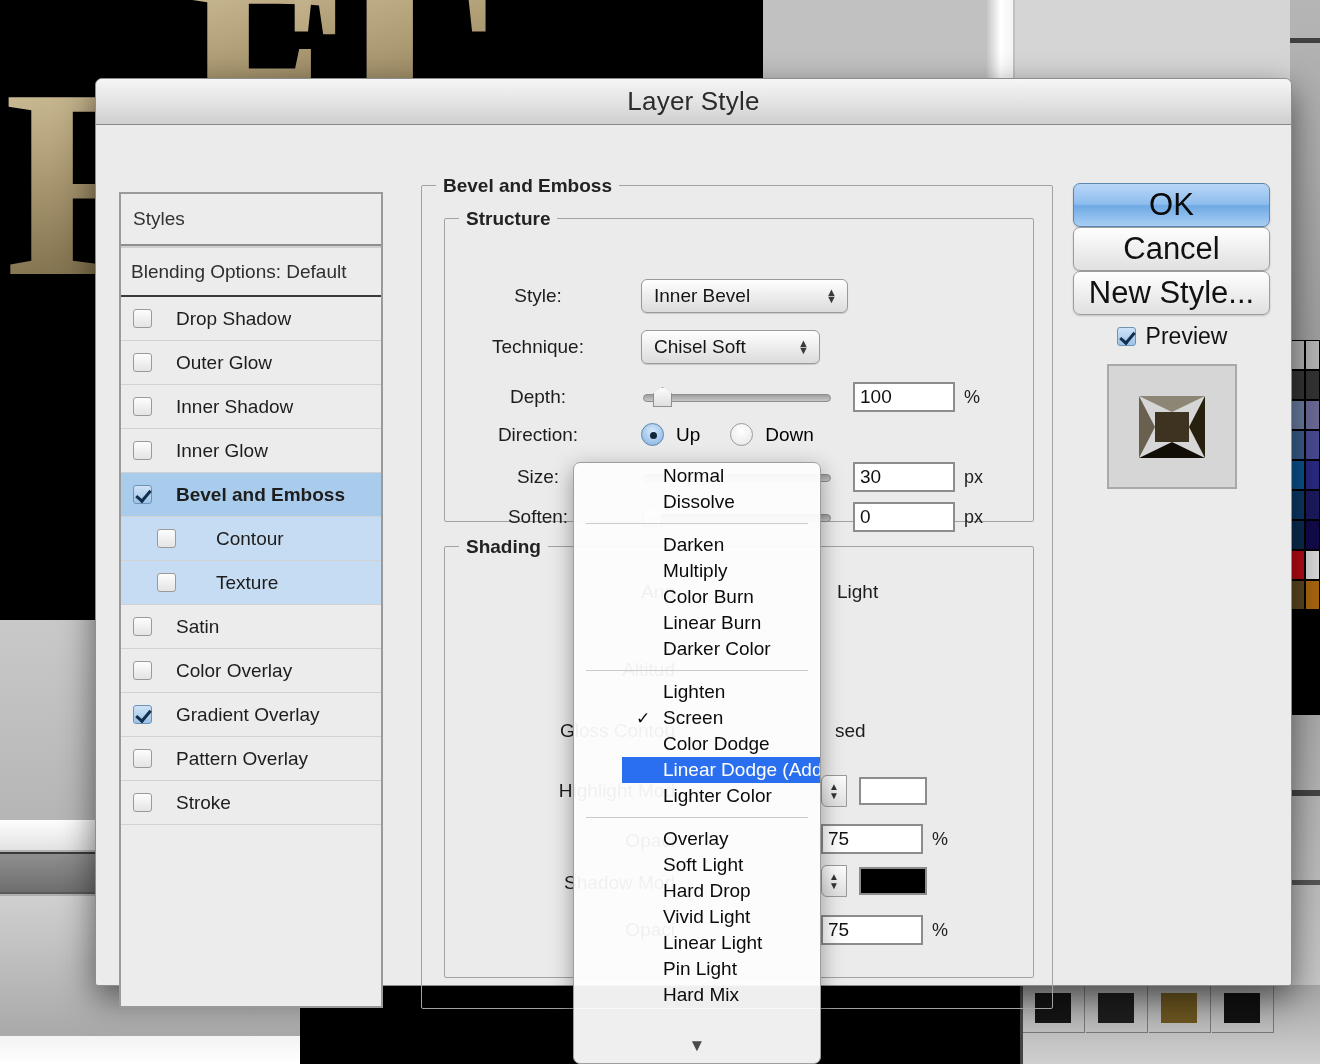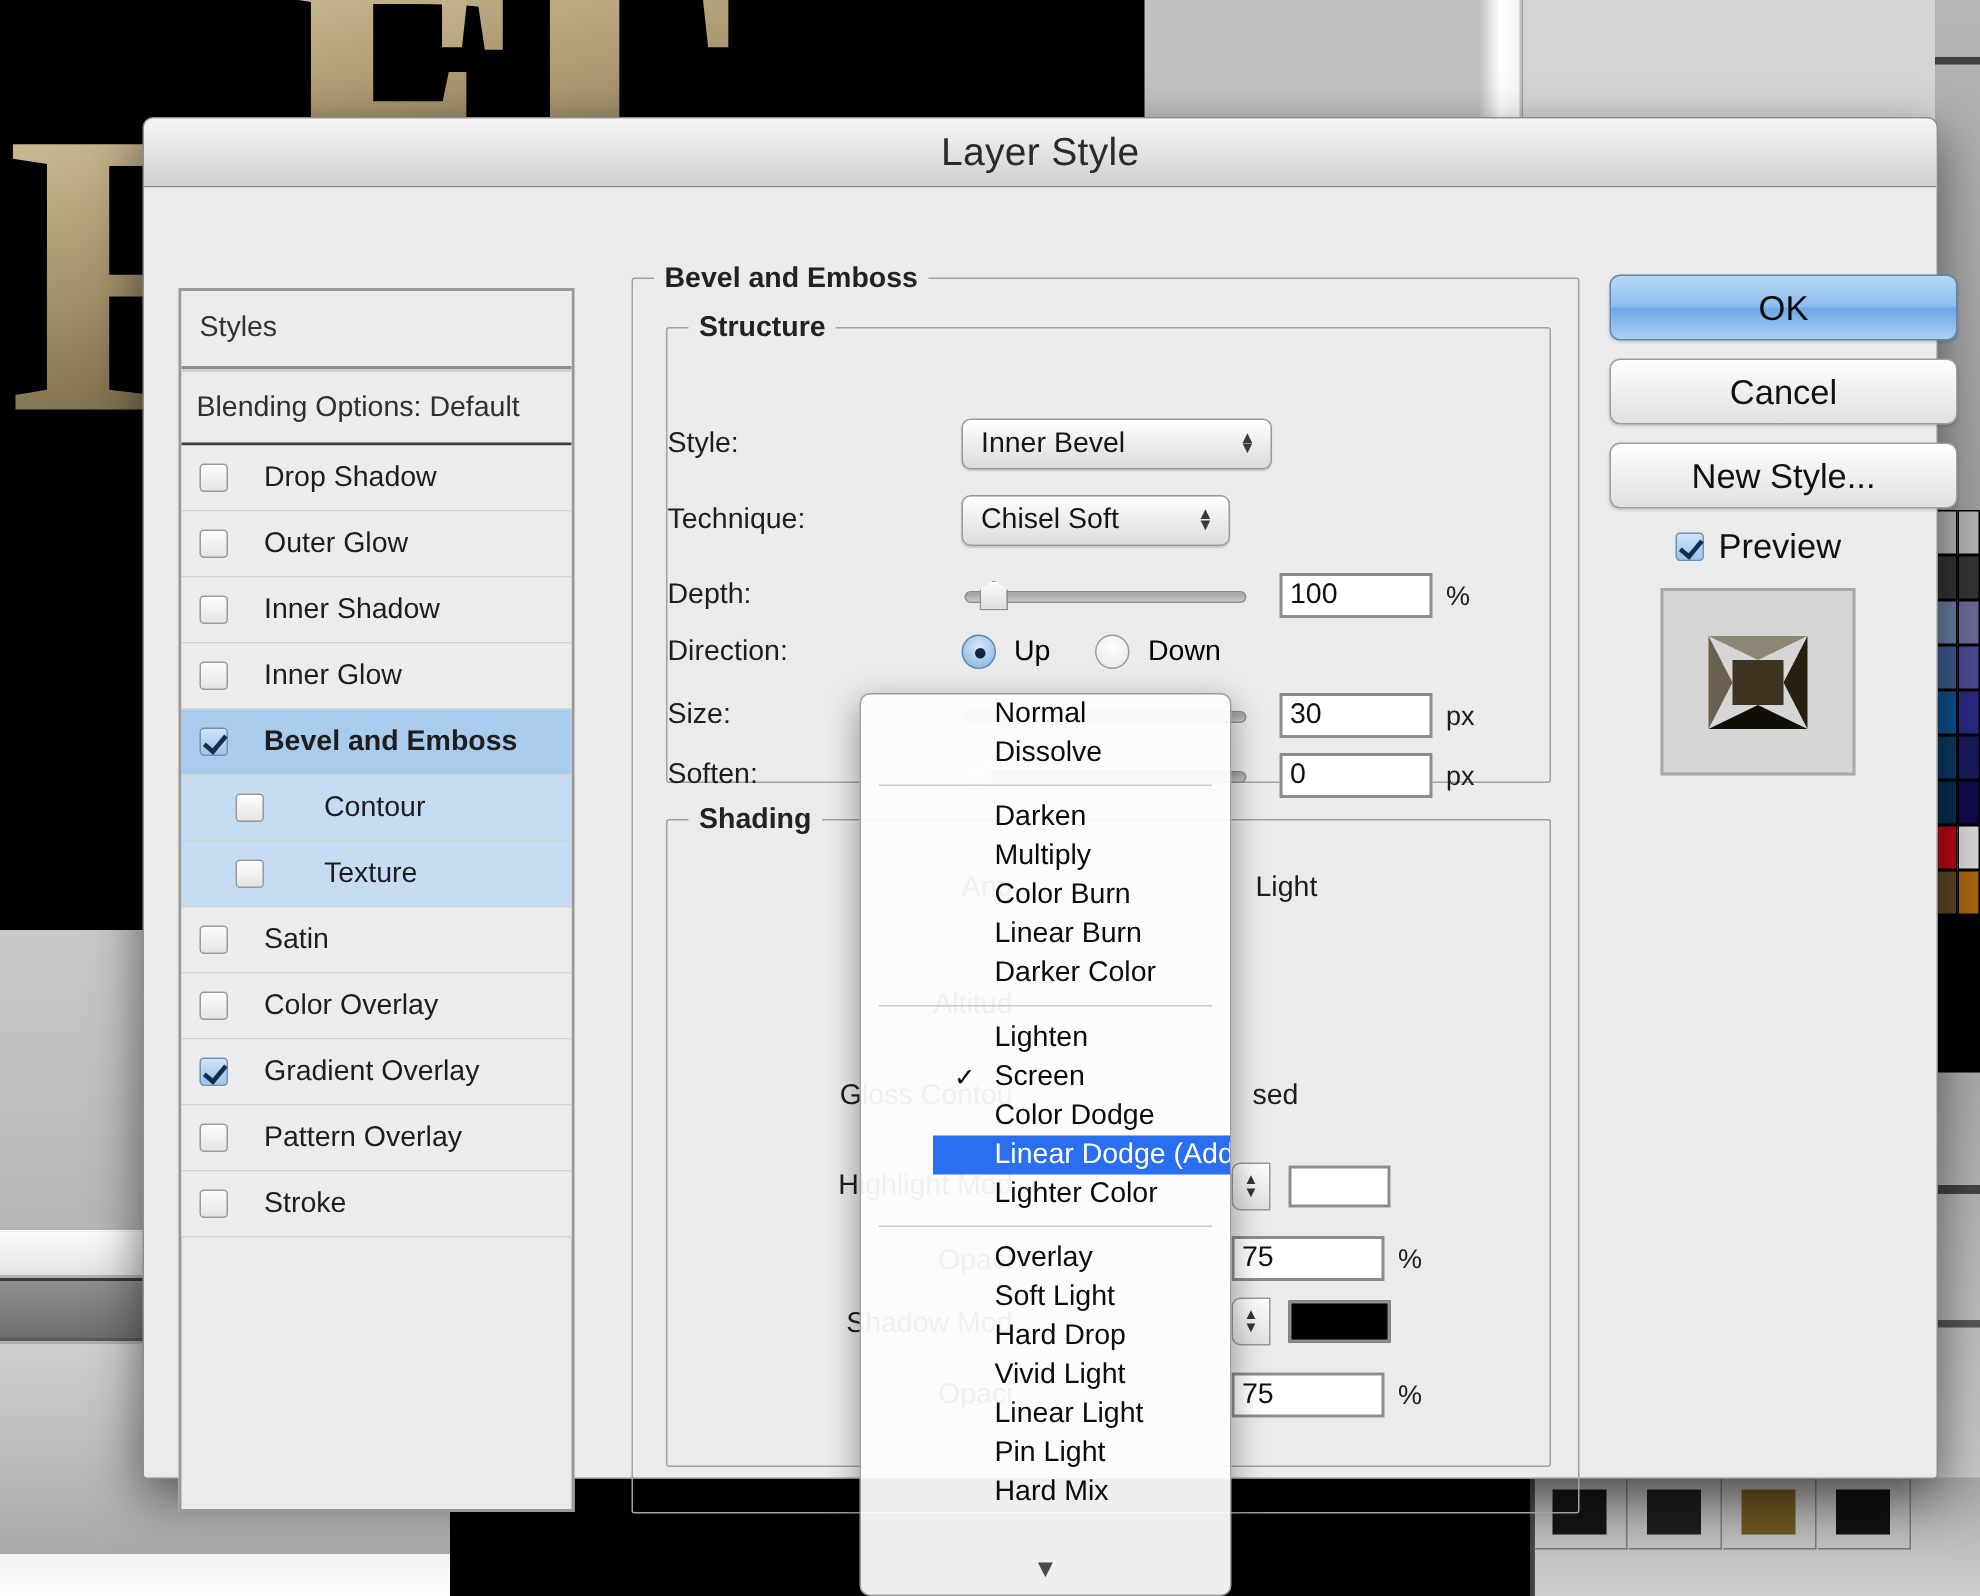--- a/index.html
+++ b/index.html
@@ -117,21 +117,21 @@
   }
   .fs > .legend {
     position:absolute; top:-11px; left:14px; background:#ebebeb;
     padding:0 7px; font-size:19px; font-weight:bold; color:#222;
   }
   #fs-bevel { left:325px; top:60px; width:632px; height:824px; }
   #fs-structure { left:22px; top:32px; width:590px; height:304px; }
   #fs-shading { left:22px; top:360px; width:590px; height:432px; }
 
   .frow { position:absolute; display:flex; align-items:center; }
-  .flabel { font-size:19px; color:#1d1d1d; text-align:left; white-space:nowrap; }
+  .flabel { font-size:19px; color:#1d1d1d; text-align:center; white-space:nowrap; }
 
   .popup {
     height:34px; min-width:150px; border:1px solid #9a9a9a; border-radius:6px;
     background:linear-gradient(180deg,#ffffff,#ebebeb 55%,#dcdcdc);
     display:flex; align-items:center; padding:0 34px 0 12px;
     font-size:19px; color:#151515; position:relative;
     box-shadow:0 1px 1px rgba(0,0,0,.15);
   }
   .popup .arrows {
     position:absolute; right:10px; top:50%; transform:translateY(-50%);
@@ -169,23 +169,23 @@
     width:26px; height:32px; border:1px solid #9a9a9a; border-radius:6px 0 0 6px;
     background:linear-gradient(180deg,#fdfdfd,#e0e0e0);
     display:flex; flex-direction:column; align-items:center; justify-content:center;
     font-size:10px; line-height:9px; color:#333;
   }
   .colorwell { width:68px; height:28px; border:2px solid #8c8c8c; }
 
   
   .btncol { position:absolute; left:977px; top:58px; width:198px; }
   .btn {
-    width:232px; height:44px; border-radius:7px; font-size:23px;
+    width:197px; height:44px; border-radius:7px; font-size:31px;
     display:flex; align-items:center; justify-content:center;
-    border:1px solid #9d9d9d; margin-bottom:12px;
+    border:1px solid #9d9d9d; margin-bottom:0;
     background:linear-gradient(180deg,#ffffff,#efefef 50%,#e0e0e0);
     color:#111; box-shadow:0 1px 2px rgba(0,0,0,.18);
   }
   .btn.primary {
     background:linear-gradient(180deg,#b9d7f6 0%,#8dbdee 48%,#6fa9e5 52%,#a9cff3 100%);
     border:1px solid #5d87b3; color:#0a0a0a;
   }
   .previewrow { display:flex; align-items:center; gap:10px; justify-content:center; margin:8px 0 14px; }
   .previewrow span { font-size:23px; color:#111; }
   .prevbox {

